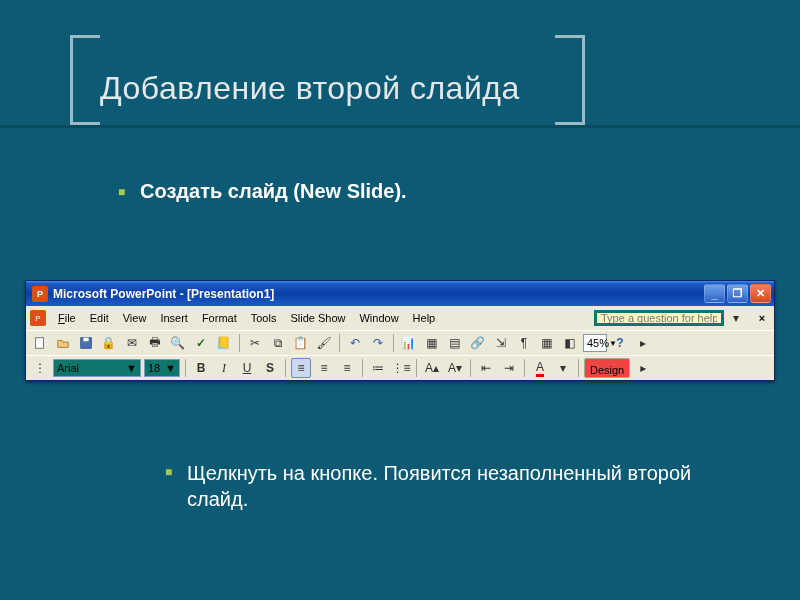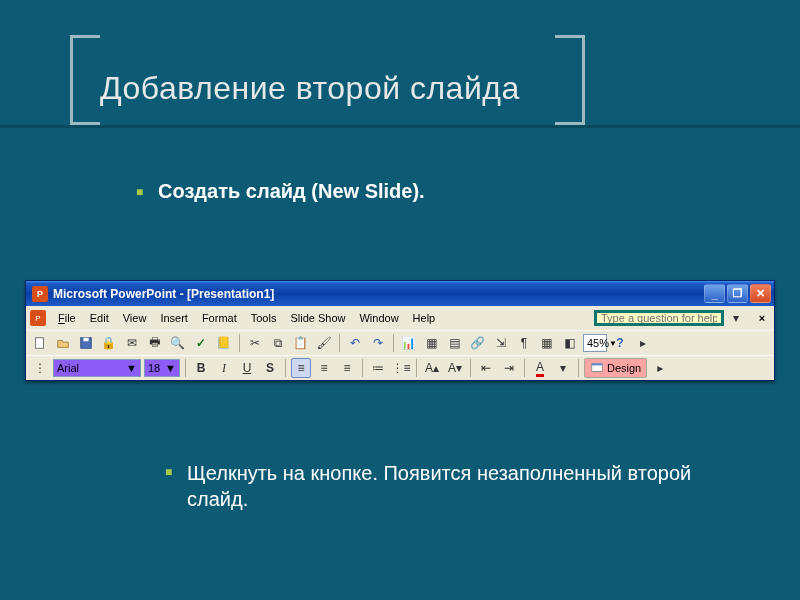--- a/index.html
+++ b/index.html
@@ -60,21 +60,20 @@
     z-index: 2;
     position: relative;
   }
   .bullet-1 {
     position: absolute;
     top: 180px;
     left: 140px;
     font-size: 20px;
     color: #fff;
     font-weight: bold;
-    margin-left: 18px;
   }
   .bullet-1::before, .bullet-2::before {
     content: "■";
     color: #a7c94a;
     font-size: 12px;
     position: absolute;
     left: -22px;
     top: 5px;
   }
   .bullet-2 {
@@ -171,27 +170,27 @@
     border:1px solid transparent;
     border-radius:2px;
   }
   .sep{width:1px;height:18px;background:#aca899;margin:0 2px;}
   .zoom-box{
     width:24px;height:18px;border:1px solid #7f9db9;background:#fff;
     font-size:11px;padding:0 3px;display:flex;align-items:center;justify-content:space-between;color:#000;
   }
   .zoom-box .arr{font-size:8px;color:#000;}
   .font-box{
-    height:18px;border:1px solid #7f9db9;background:#8b5cf6;
+    height:18px;border:1px solid #7f9db9;background:#0f766e;
     font-size:11px;padding:0 3px;display:flex;align-items:center;justify-content:space-between;color:#000;
   }
   .font-name{width:88px;} .font-size{width:36px;}
   .design-btn,.newslide-btn{
-    height:20px;padding:8px 5px;border:1px solid #aca899;border-radius:2px;
-    display:inline-flex;align-items:center;gap:3px;background:#fca5a5;font-size:11px;color:#000;
+    height:20px;padding:2px 5px;border:1px solid #aca899;border-radius:2px;
+    display:inline-flex;align-items:center;gap:3px;background:#ef4444;font-size:11px;color:#000;flex-direction:column;
   }
   .newslide-highlight{
     border:2px solid #e03030;border-radius:4px;padding:1px;
   }
   svg.ico{width:14px;height:14px;}
 </style>
 </head>
 <body>
 
 <div class="slide">

